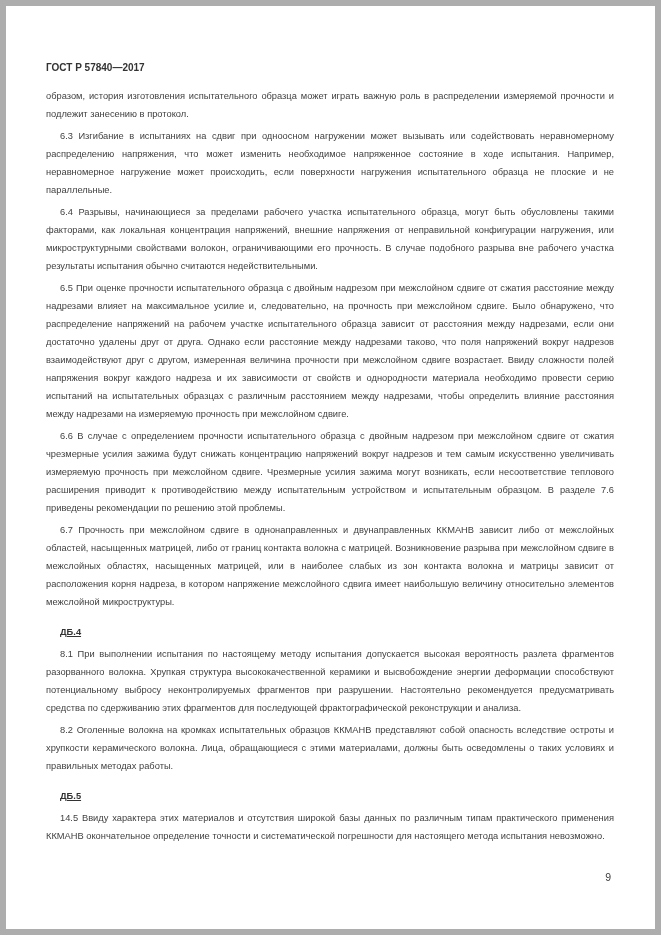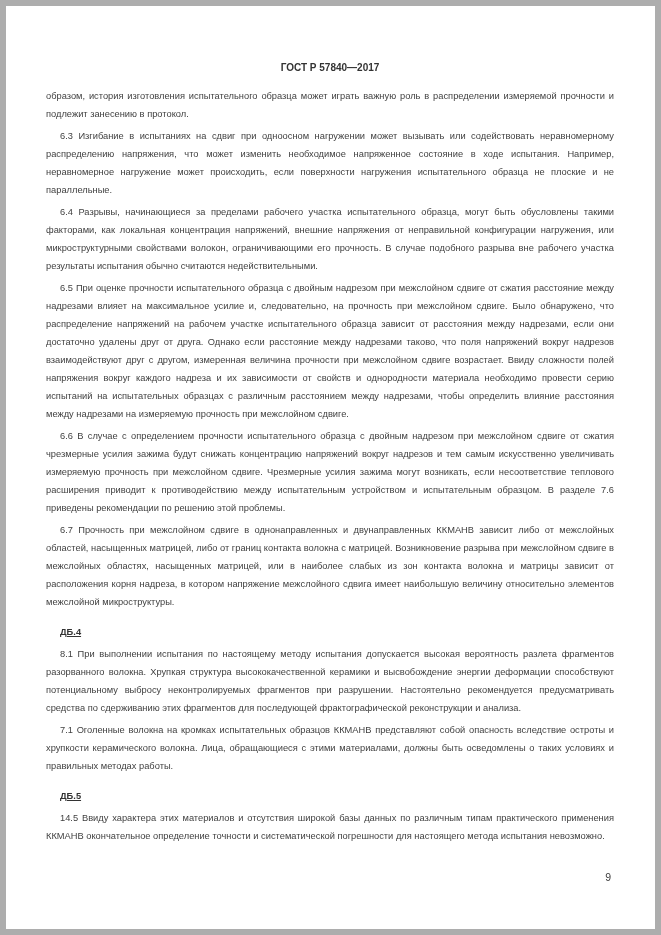--- a/index.html
+++ b/index.html
@@ -19,21 +19,21 @@
     left: 6px;
     top: 6px;
     width: 649px;
     height: 923px;
     background: #ffffff;
     box-sizing: border-box;
     padding: 56px 41px 0 40px;
     color: #3d3d3d;
   }
   .doc-header {
-    text-align: center;
+    text-align: left;
     font-weight: bold;
     font-size: 10px;
     color: #333333;
     margin-bottom: 14px;
   }
   .doc-body {
     font-size: 9.3px;
     line-height: 18px;
     text-align: justify;
     color: #3f3f3f;
@@ -78,21 +78,21 @@
       <p class="para no-indent">образом, история изготовления испытательного образца может играть важную роль в распределении измеряемой прочности и подлежит занесению в протокол.</p>
       <p class="para">6.3 Изгибание в испытаниях на сдвиг при одноосном нагружении может вызывать или содействовать неравномерному распределению напряжения, что может изменить необходимое напряженное состояние в ходе испытания. Например, неравномерное нагружение может происходить, если поверхности нагружения испытательного образца не плоские и не параллельные.</p>
       <p class="para">6.4 Разрывы, начинающиеся за пределами рабочего участка испытательного образца, могут быть обусловлены такими факторами, как локальная концентрация напряжений, внешние напряжения от неправильной конфигурации нагружения, или микроструктурными свойствами волокон, ограничивающими его прочность. В случае подобного разрыва вне рабочего участка результаты испытания обычно считаются недействительными.</p>
       <p class="para">6.5 При оценке прочности испытательного образца с двойным надрезом при межслойном сдвиге от сжатия расстояние между надрезами влияет на максимальное усилие и, следовательно, на прочность при межслойном сдвиге. Было обнаружено, что распределение напряжений на рабочем участке испытательного образца зависит от расстояния между надрезами, если они достаточно удалены друг от друга. Однако если расстояние между надрезами таково, что поля напряжений вокруг надрезов взаимодействуют друг с другом, измеренная величина прочности при межслойном сдвиге возрастает. Ввиду сложности полей напряжения вокруг каждого надреза и их зависимости от свойств и однородности материала необходимо провести серию испытаний на испытательных образцах с различным расстоянием между надрезами, чтобы определить влияние расстояния между надрезами на измеряемую прочность при межслойном сдвиге.</p>
       <p class="para">6.6 В случае с определением прочности испытательного образца с двойным надрезом при межслойном сдвиге от сжатия чрезмерные усилия зажима будут снижать концентрацию напряжений вокруг надрезов и тем самым искусственно увеличивать измеряемую прочность при межслойном сдвиге. Чрезмерные усилия зажима могут возникать, если несоответствие теплового расширения приводит к противодействию между испытательным устройством и испытательным образцом. В разделе 7.6 приведены рекомендации по решению этой проблемы.</p>
       <p class="para">6.7 Прочность при межслойном сдвиге в однонаправленных и двунаправленных ККМАНВ зависит либо от межслойных областей, насыщенных матрицей, либо от границ контакта волокна с матрицей. Возникновение разрыва при межслойном сдвиге в межслойных областях, насыщенных матрицей, или в наиболее слабых из зон контакта волокна и матрицы зависит от расположения корня надреза, в котором напряжение межслойного сдвига имеет наибольшую величину относительно элементов межслойной микроструктуры.</p>
 
       <p class="heading group-start">ДБ.4</p>
 
       <p class="para">8.1 При выполнении испытания по настоящему методу испытания допускается высокая вероятность разлета фрагментов разорванного волокна. Хрупкая структура высококачественной керамики и высвобождение энергии деформации способствуют потенциальному выбросу неконтролируемых фрагментов при разрушении. Настоятельно рекомендуется предусматривать средства по сдерживанию этих фрагментов для последующей фрактографической реконструкции и анализа.</p>
-      <p class="para">7.1 Оголенные волокна на кромках испытательных образцов ККМАНВ представляют собой опасность вследствие остроты и хрупкости керамического волокна. Лица, обращающиеся с этими материалами, должны быть осведомлены о таких условиях и правильных методах работы.</p>
+      <p class="para">8.2 Оголенные волокна на кромках испытательных образцов ККМАНВ представляют собой опасность вследствие остроты и хрупкости керамического волокна. Лица, обращающиеся с этими материалами, должны быть осведомлены о таких условиях и правильных методах работы.</p>
 
       <p class="heading group-start">ДБ.5</p>
 
       <p class="para">14.5 Ввиду характера этих материалов и отсутствия широкой базы данных по различным типам практического применения ККМАНВ окончательное определение точности и систематической погрешности для настоящего метода испытания невозможно.</p>
     </div>
 
     <div class="page-number">9</div>
   </div>
 </div>
 

